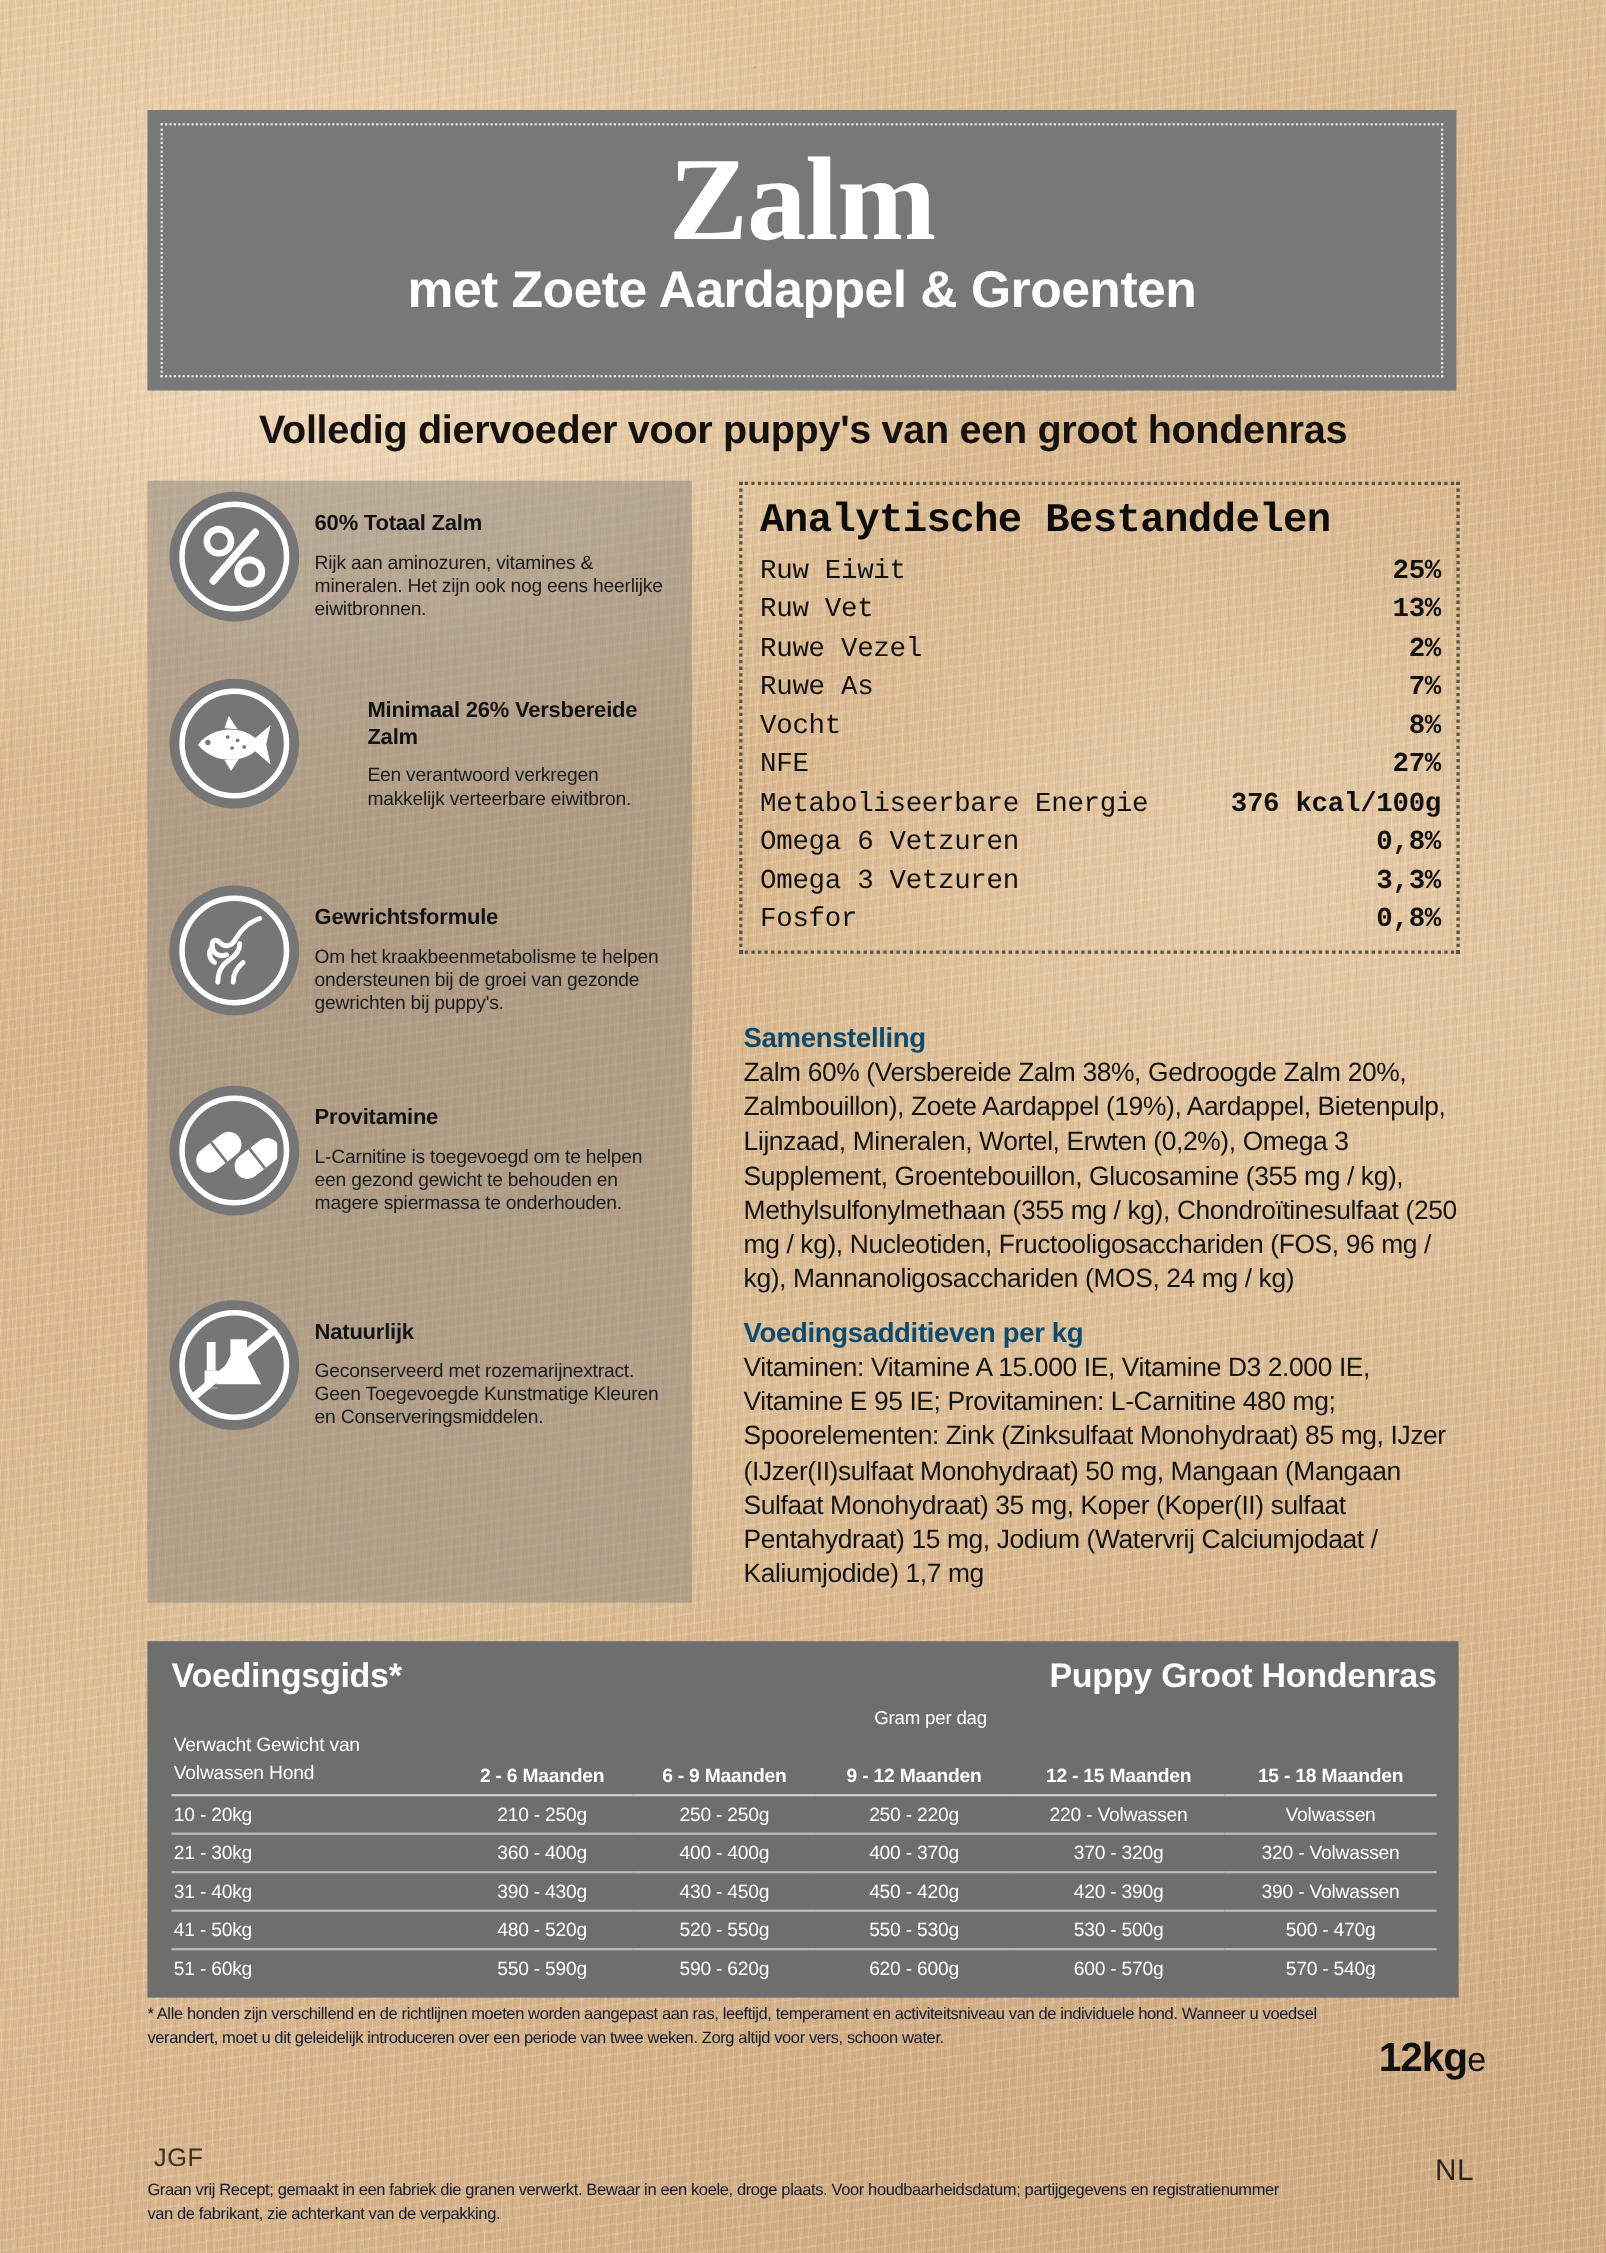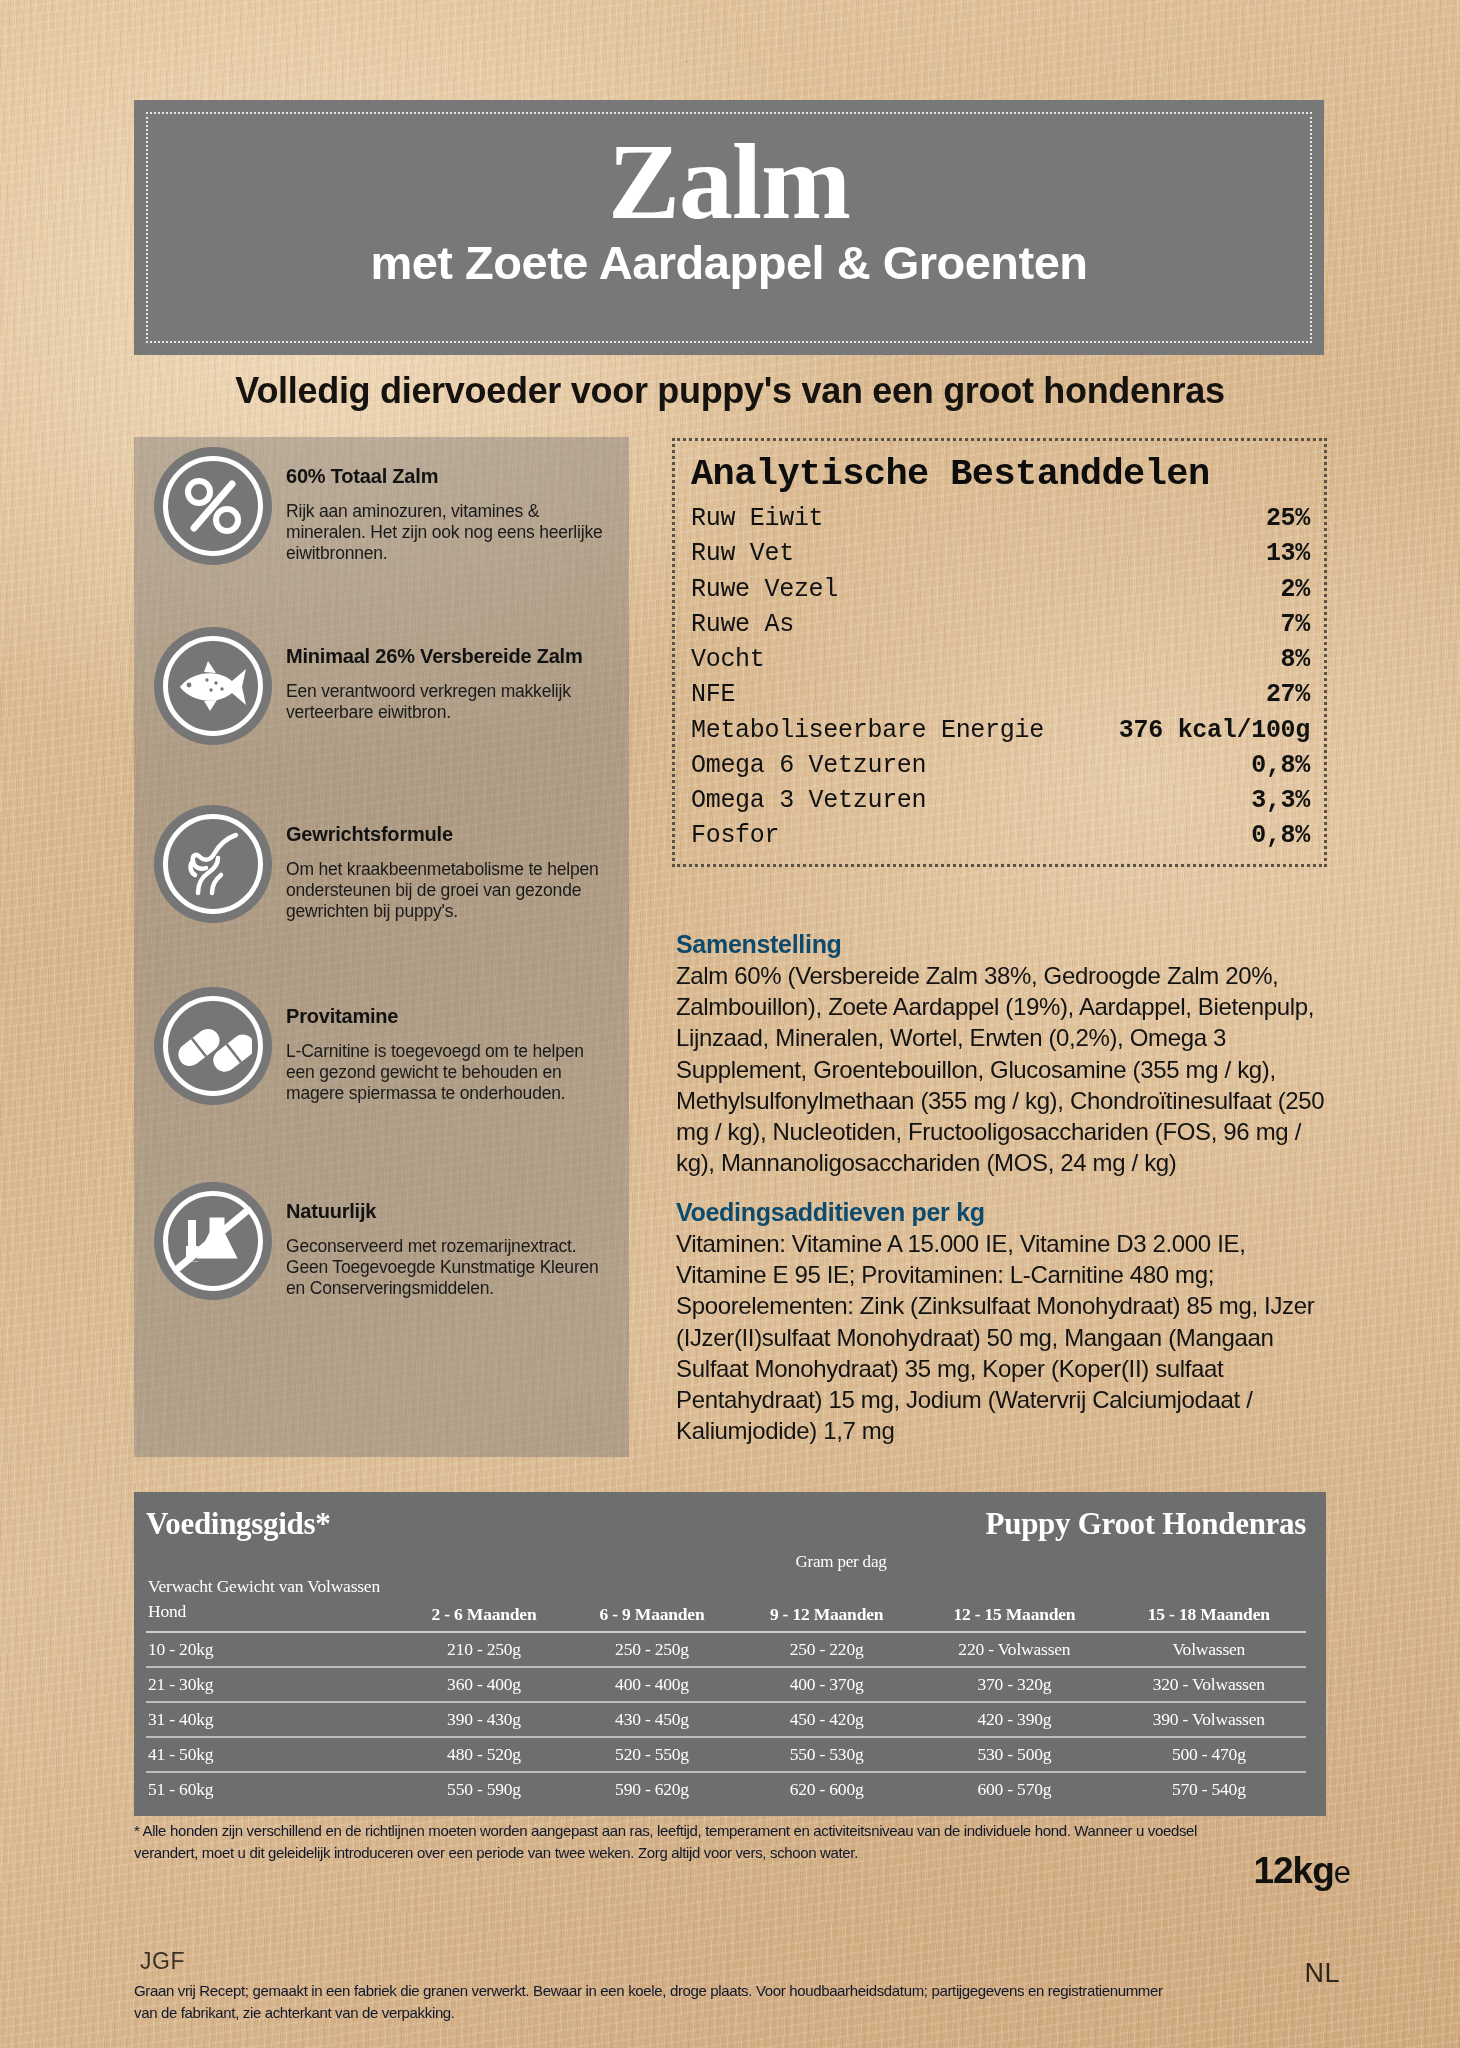--- a/index.html
+++ b/index.html
@@ -184,23 +184,22 @@
     letter-spacing: -0.35px;
   }
 
   
   .feed-box {
     position: absolute;
     left: 134px; top: 1492px;
     width: 1192px;
     background: #6e6e6e;
     box-sizing: border-box;
-    padding: 14px 20px 10px 12px;
+    padding: 14px 20px 10px 22px;
     color: #ffffff;
-    font-family: Liberation Serif, serif;
   }
   .feed-head { display: flex; justify-content: space-between; align-items: baseline; }
   .feed-h1 { font-size: 31px; font-weight: 700; letter-spacing: -0.3px; }
   .feed-h2 { font-size: 31px; font-weight: 700; letter-spacing: -0.3px; }
   .feed-grampers {
     text-align: center;
     font-size: 17px;
     margin-top: 10px;
     margin-left: 230px;
     letter-spacing: -0.2px;
@@ -292,21 +291,21 @@
           <circle cx="53" cy="53" r="11" fill="none" stroke="#fff" stroke-width="6"></circle>
           <line x1="58" y1="17" x2="20" y2="61" stroke="#fff" stroke-width="7" stroke-linecap="round"></line>
         </svg>
       </div>
       <div class="feature-text">
         <div class="feature-title">60% Totaal Zalm</div>
         <div class="feature-desc">Rijk aan aminozuren, vitamines &amp; mineralen. Het zijn ook nog eens heerlijke eiwitbronnen.</div>
       </div>
     </div>
 
-    <div class="feature" style="top:190px;">
+    <div class="feature" style="top:180px;gap:48px;">
       <div class="feature-icon">
         <div class="ring"></div>
         <svg width="78" height="78" viewBox="0 0 78 78">
           <path d="M6 40 C18 24, 44 22, 58 34 L72 22 L68 40 L72 58 L58 46 C44 58, 18 56, 6 40 Z" fill="#fff"></path>
           <path d="M30 25 L34 14 L42 26" fill="#fff"></path>
           <path d="M30 54 L36 64 L43 53" fill="#fff"></path>
           <circle cx="15" cy="38" r="2.4" fill="#767676"></circle>
           <circle cx="33" cy="33" r="1.7" fill="#767676"></circle>
           <circle cx="42" cy="36" r="1.7" fill="#767676"></circle>
           <circle cx="37" cy="43" r="1.7" fill="#767676"></circle>

